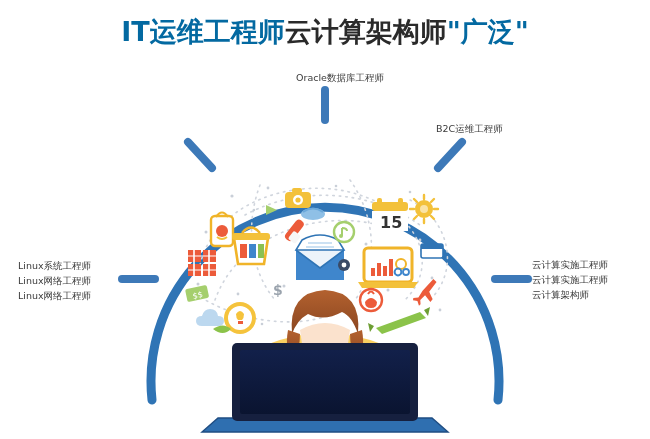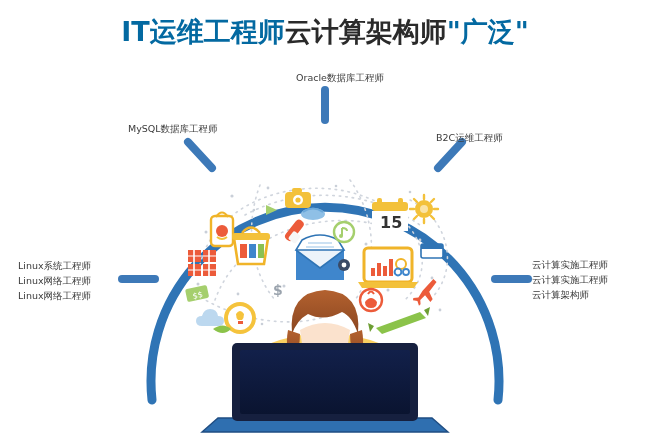--- a/index.html
+++ b/index.html
@@ -286,23 +286,22 @@
       <path d="M218 418 h214 l16 14 h-246 z" fill="none" stroke="#1f4d82" stroke-width="1.4"></path>
 
       <rect x="232" y="343" width="186" height="78" rx="5" fill="#16203f"></rect>
       <rect x="240" y="350" width="170" height="64" rx="2" fill="url(#lapScreen)"></rect>
     </g>
 
   </svg>
 
   <div class="lbl" style="left:272px;top:70px;margin-left:24px;">Oracle数据库工程师</div>
 
-  <div class="lbl" style="left:128px;top:121px;">MySQL数据库工程师</div>
-
-  <div class="lbl" style="left:436px;top:130px;">B2C运维工程师</div>
+
+  <div class="lbl" style="left:436px;top:121px;">B2C运维工程师</div>
 
   <div class="lbl lbl-multi" style="left:18px;top:258px;">
     <span>Linux系统工程师</span>
     <span>Linux网络工程师</span>
     <span>Linux网络工程师</span>
   </div>
 
   <div class="lbl lbl-multi" style="left:532px;top:258px;font-family:Liberation Mono, monospace;">
     <span>云计算实施工程师</span>
     <span>云计算实施工程师</span>

